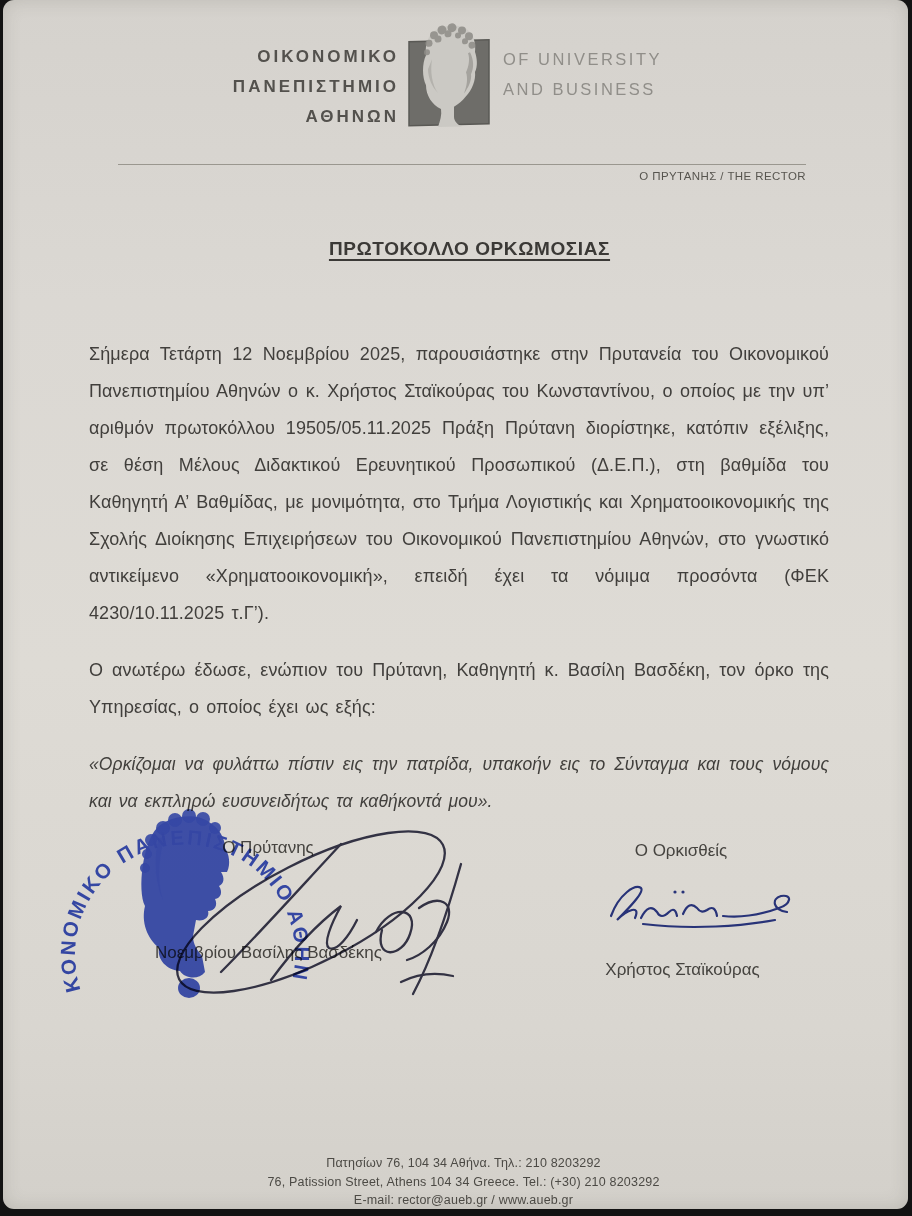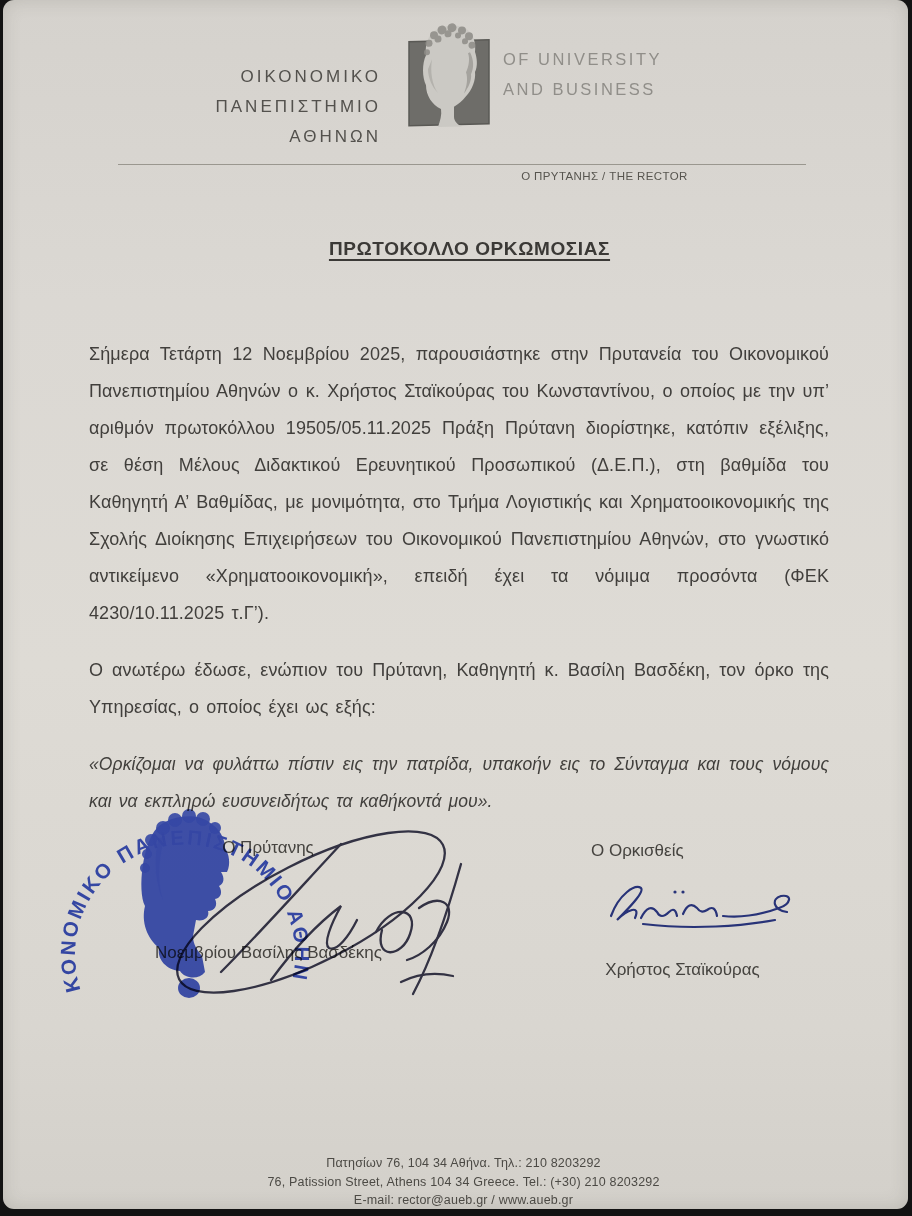--- a/index.html
+++ b/index.html
@@ -11,37 +11,37 @@
     overflow:hidden;
   }
   .paper{
     position:absolute;left:3px;top:0;right:4px;bottom:7px;
     background:linear-gradient(180deg,#d5d2cd 0%,#dbd8d3 25%,#dedbd5 55%,#d9d6d0 85%,#d3d0ca 100%);
     border-radius:11px;
     box-shadow:inset 0 0 18px rgba(80,75,65,.18);
   }
   
   .hdr-greek{
-    position:absolute;left:98px;top:42px;width:280px;
-    text-align:right;color:#53514d;font-weight:normal;
-    font-size:17px;letter-spacing:3px;line-height:30px;margin-top:20px;
+    position:absolute;left:116px;top:42px;width:280px;
+    text-align:right;color:#53514d;font-weight:bold;
+    font-size:17px;letter-spacing:3px;line-height:30px;
   }
   .hdr-eng{
     position:absolute;left:500px;top:44px;width:260px;
     text-align:left;color:#908e89;
     font-size:16.5px;letter-spacing:2.5px;line-height:30px;
   }
   .bust{position:absolute;left:399px;top:20px;}
   .rule{
     position:absolute;left:115px;top:164px;width:688px;height:1px;
     background:#9a978f;
   }
   .rector-line{
     position:absolute;left:400px;top:170px;width:403px;
-    text-align:center;color:#57554f;font-size:11.5px;letter-spacing:.4px;
+    text-align:right;color:#57554f;font-size:11.5px;letter-spacing:.4px;
   }
   
   .doc-title{
     position:absolute;left:14px;top:238px;width:100%;
     text-align:center;color:#3b3936;font-weight:bold;font-size:19px;
     letter-spacing:.6px;
     text-decoration:underline;text-underline-offset:4px;text-decoration-thickness:2px;
   }
   
   .body-text{
@@ -54,21 +54,21 @@
   
   .sig-role-left{
     position:absolute;left:180px;top:838px;width:170px;text-align:center;
     color:#45433f;font-size:17px;
   }
   .sig-name-left{
     position:absolute;left:118px;top:943px;width:295px;text-align:center;
     color:#45433f;font-size:17px;
   }
   .sig-role-right{
-    position:absolute;left:588px;top:841px;width:180px;text-align:left;
+    position:absolute;left:588px;top:841px;width:180px;text-align:center;
     color:#45433f;font-size:17px;
   }
   .sig-name-right{
     position:absolute;left:572px;top:942px;width:215px;text-align:center;
     color:#45433f;font-size:17px;margin-top:18px;
   }
   .stamp{position:absolute;left:36px;top:776px;mix-blend-mode:multiply;opacity:.93;}
   .pen-sig-left{position:absolute;left:148px;top:812px;mix-blend-mode:multiply;}
   .pen-sig-right{position:absolute;left:580px;top:866px;mix-blend-mode:multiply;}
   

